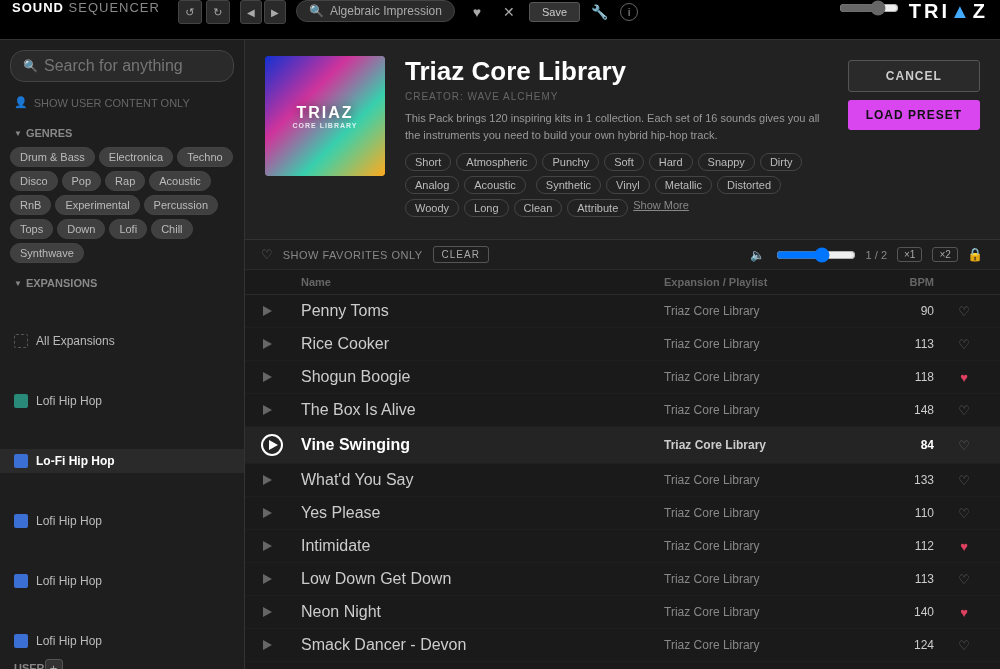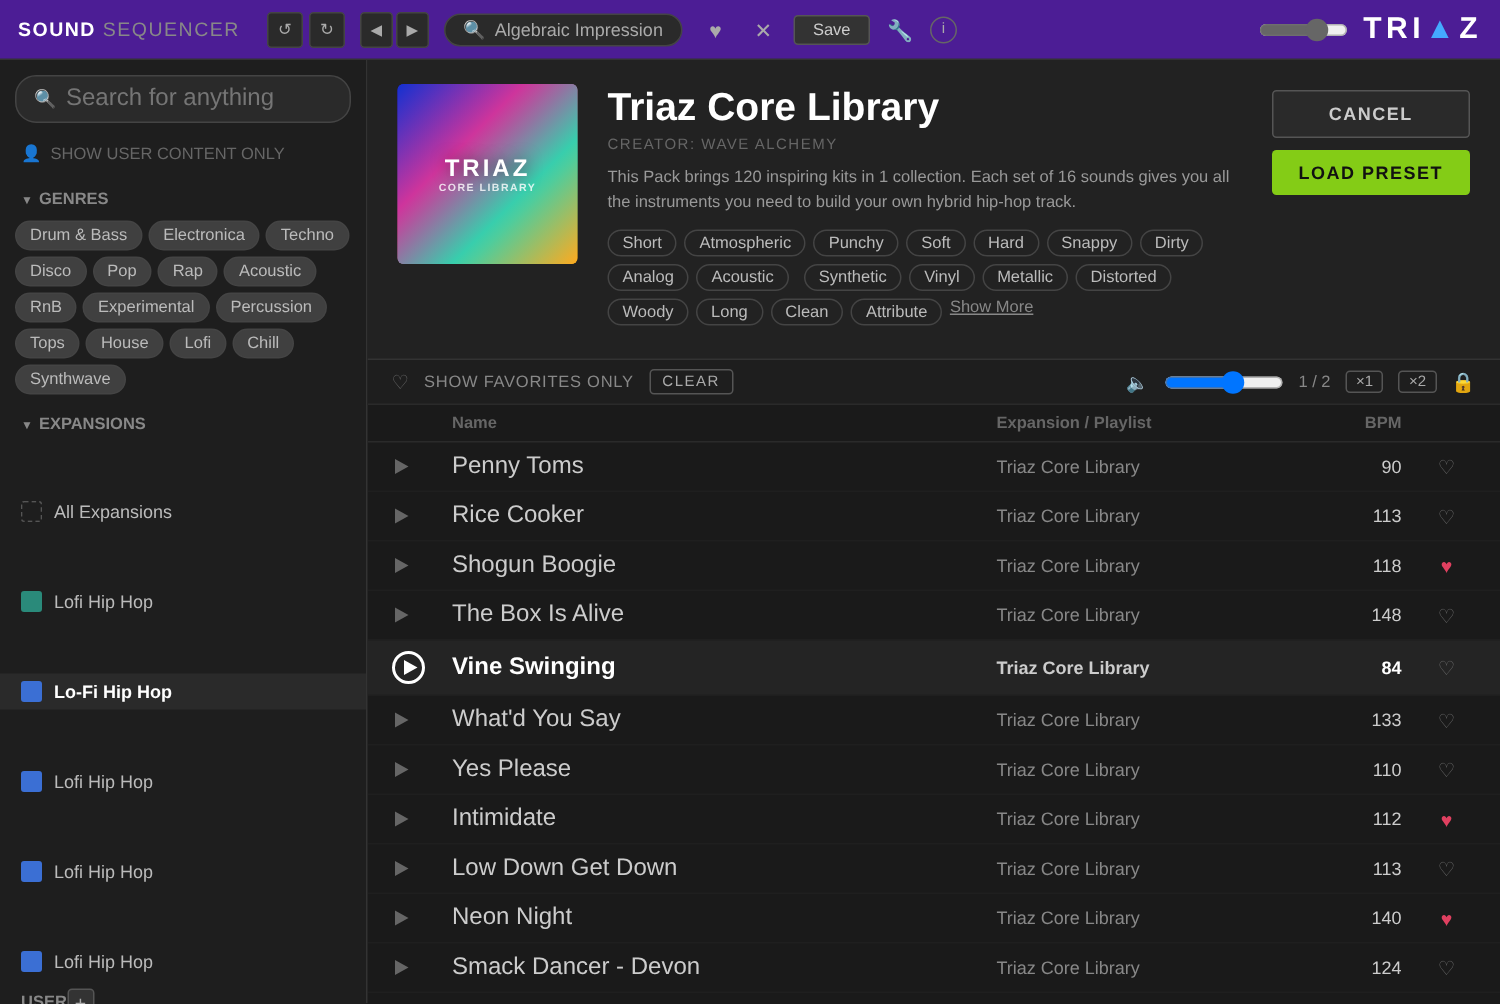--- a/index.html
+++ b/index.html
@@ -1,23 +1,23 @@
 <!DOCTYPE html>
 <html><head>
   <meta charset="utf-8">
   <style>
     * { box-sizing: border-box; margin: 0; padding: 0; }
     body { background: #1a1a1a; color: #ccc; font-family: 'Arial', sans-serif; font-size: 12px; width: 1000px; height: 669px; overflow: hidden; }
 
     
     .topbar {
-      background: #4c1d95;
+      background: #000000;
       height: 40px;
       display: flex;
-      align-items: center;
+      align-items: flex-start;
       padding: 0 12px;
       gap: 10px;
       border-bottom: 1px solid #333;
     }
     .topbar-logo {
       font-weight: bold;
       font-size: 13px;
       letter-spacing: 1px;
       color: #fff;
     }
@@ -176,21 +176,21 @@
     .show-more {
       font-size: 11px; color: #888; cursor: pointer; text-decoration: underline;
     }
     .pack-actions { display: flex; flex-direction: column; gap: 8px; padding-top: 4px; }
     .cancel-btn {
       background: #2a2a2a; border: 1px solid #555; color: #ccc;
       padding: 8px 22px; border-radius: 3px; cursor: pointer; font-size: 12px;
       font-weight: bold; letter-spacing: 1px;
     }
     .load-preset-btn {
-      background: #84cc16; border: none; color: #111;
+      background: #d946ef; border: none; color: #111;
       padding: 8px 18px; border-radius: 3px; cursor: pointer; font-size: 12px;
       font-weight: bold; letter-spacing: 1px;
     }
 
     
     .track-controls {
       display: flex; align-items: center; gap: 10px;
       padding: 6px 16px;
       border-bottom: 1px solid #2a2a2a;
       background: #1e1e1e;
@@ -320,21 +320,21 @@
       <span class="tag">Electronica</span>
       <span class="tag">Techno</span>
       <span class="tag">Disco</span>
       <span class="tag">Pop</span>
       <span class="tag">Rap</span>
       <span class="tag">Acoustic</span>
       <span class="tag">RnB</span>
       <span class="tag">Experimental</span>
       <span class="tag">Percussion</span>
       <span class="tag">Tops</span>
-      <span class="tag">House</span>
+      <span class="tag">Down</span>
       <span class="tag">Lofi</span>
       <span class="tag">Chill</span>
       <span class="tag">Synthwave</span>
     </div>
 
     <div class="section-title">
       <span class="arrow">▼</span>
       <span>Expansions</span>
     </div>
 

